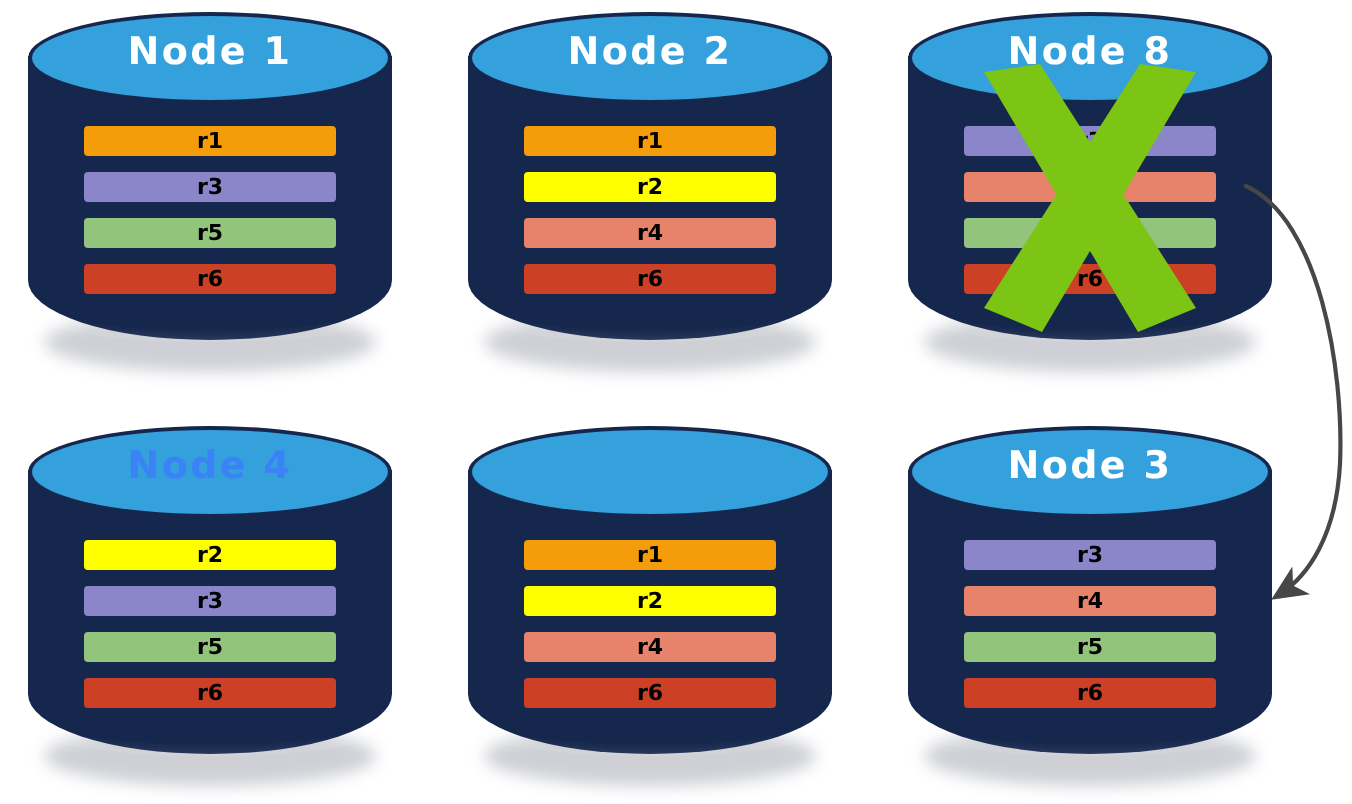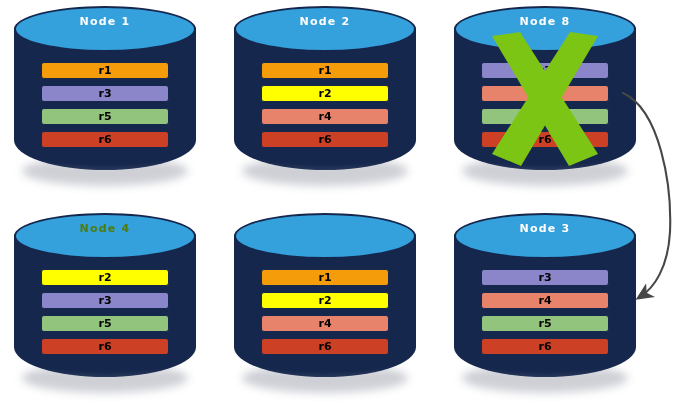--- a/index.html
+++ b/index.html
@@ -66,21 +66,21 @@
     box-sizing: border-box;
     z-index: 2;
   }
   .node-title {
     position: absolute;
     left: 0;
     top: 9px;
     width: 182px;
     text-align: center;
     color: #ffffff;
-    font-size: 11px;
+    font-size: 19px;
     font-weight: bold;
     letter-spacing: 1.2px;
     z-index: 3;
     pointer-events: none;
   }
 
   
   .bars {
     position: absolute;
     left: 27px;
@@ -169,21 +169,21 @@
           <g fill="#7dc514">
             <path d="M20,6 L48,2 L126,124 L97,136 Z"></path>
             <path d="M126,6 L98,2 L20,124 L49,136 Z"></path>
           </g>
         </svg>
       </div>
       <div class="node" style="left: 14px; top: 213px;">
         <div class="node-shadow"></div>
         <div class="node-body" style="background: rgb(22, 39, 77);"></div>
         <div class="node-top" style="background: rgb(52, 160, 220); border-color: rgb(22, 39, 77);"></div>
-        <div class="node-title" style="color: #4d7c0f;">Node 4</div>
+        <div class="node-title" style="color: #3b82f6;">Node 4</div>
         <div class="bars">
           <div class="bar" style="background: rgb(255, 255, 0); border-color: rgb(22, 39, 77);">r2</div>
           <div class="bar" style="background: rgb(139, 133, 201); border-color: rgb(22, 39, 77);">r3</div>
           <div class="bar" style="background: rgb(146, 196, 125); border-color: rgb(22, 39, 77);">r5</div>
           <div class="bar" style="background: rgb(204, 65, 37); border-color: rgb(22, 39, 77);">r6</div>
         </div>
       </div>
       <div class="node" style="left: 234px; top: 213px;">
         <div class="node-shadow"></div>
         <div class="node-body" style="background: rgb(22, 39, 77);"></div>

